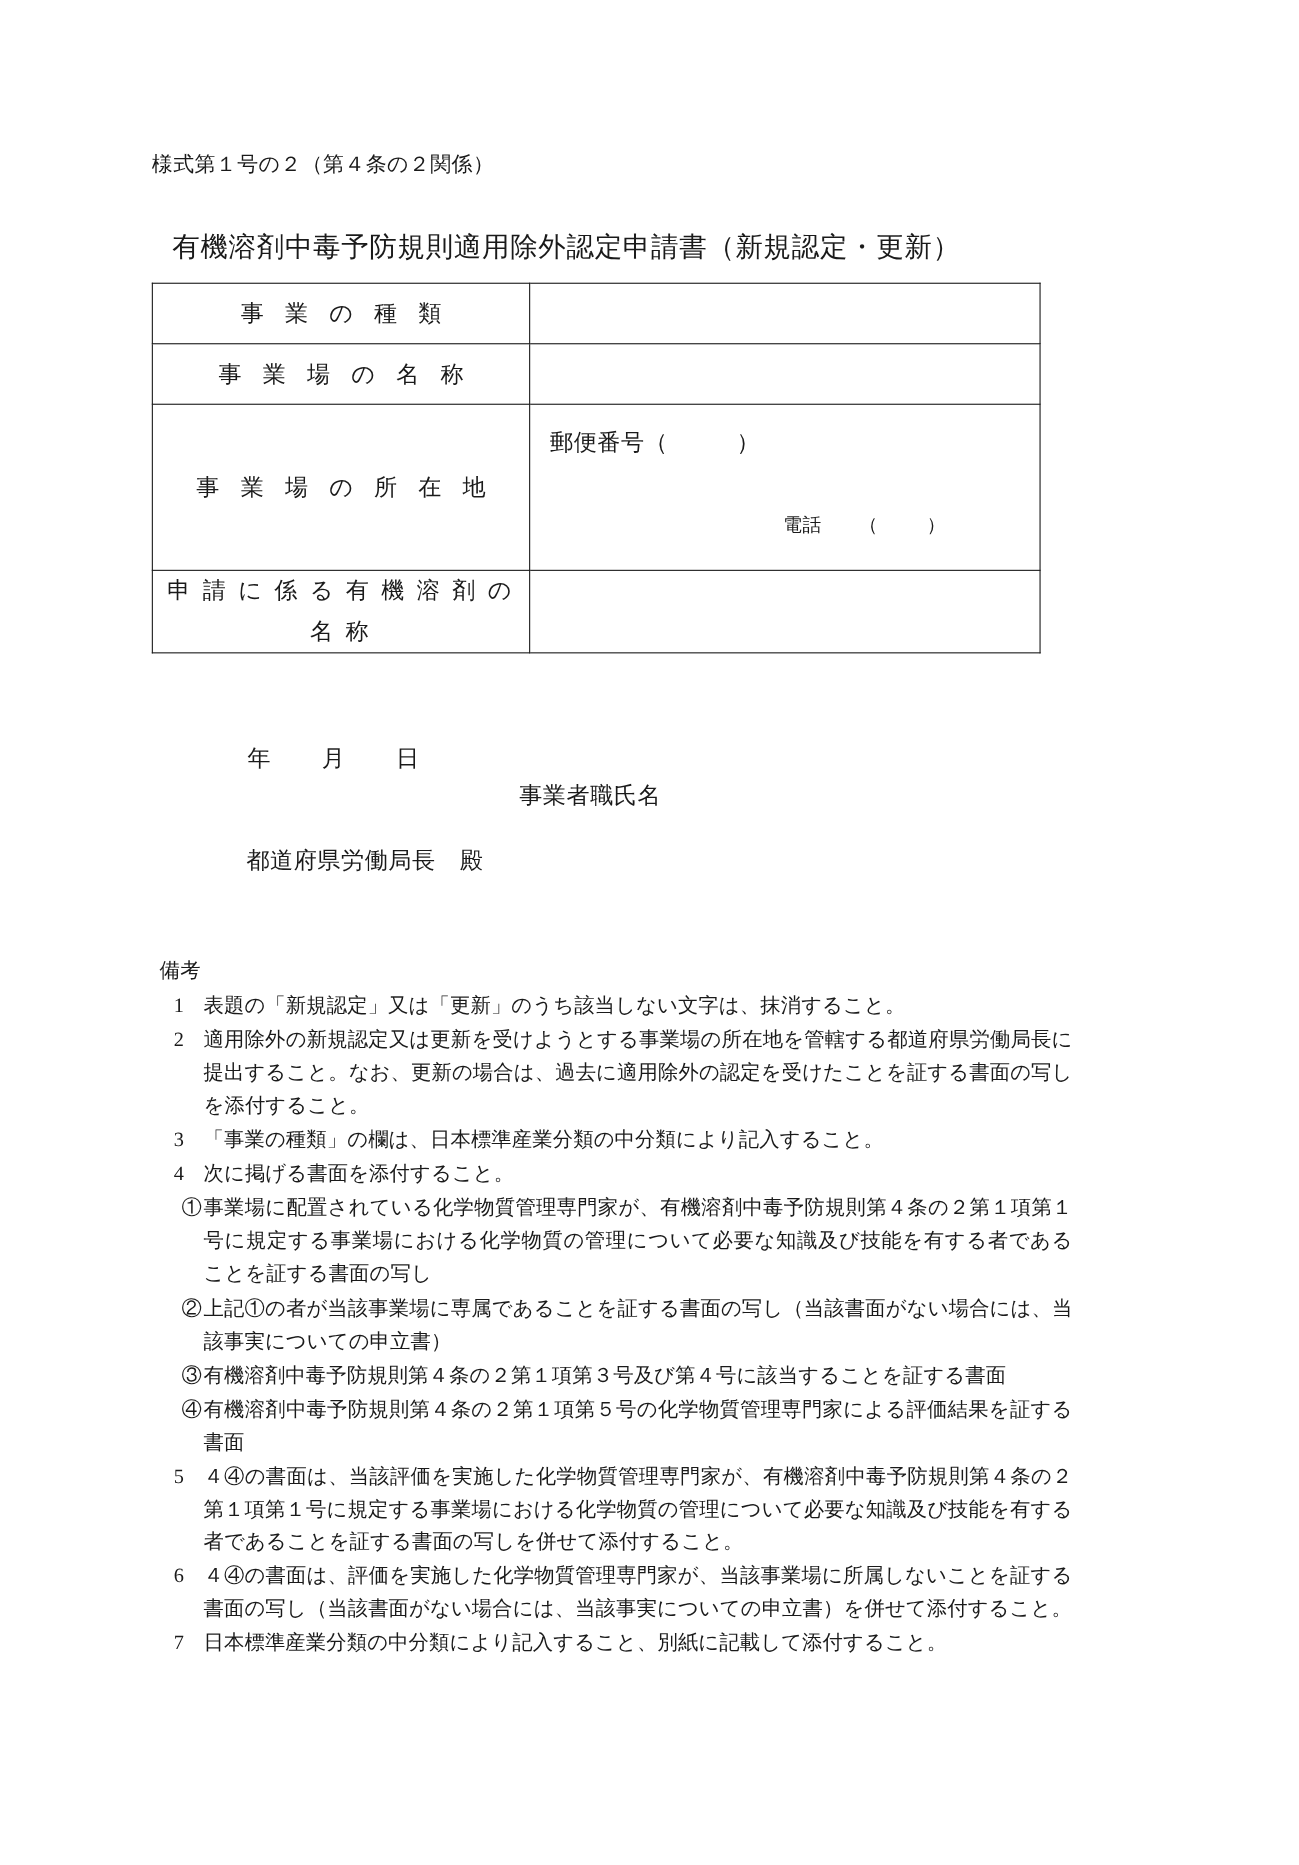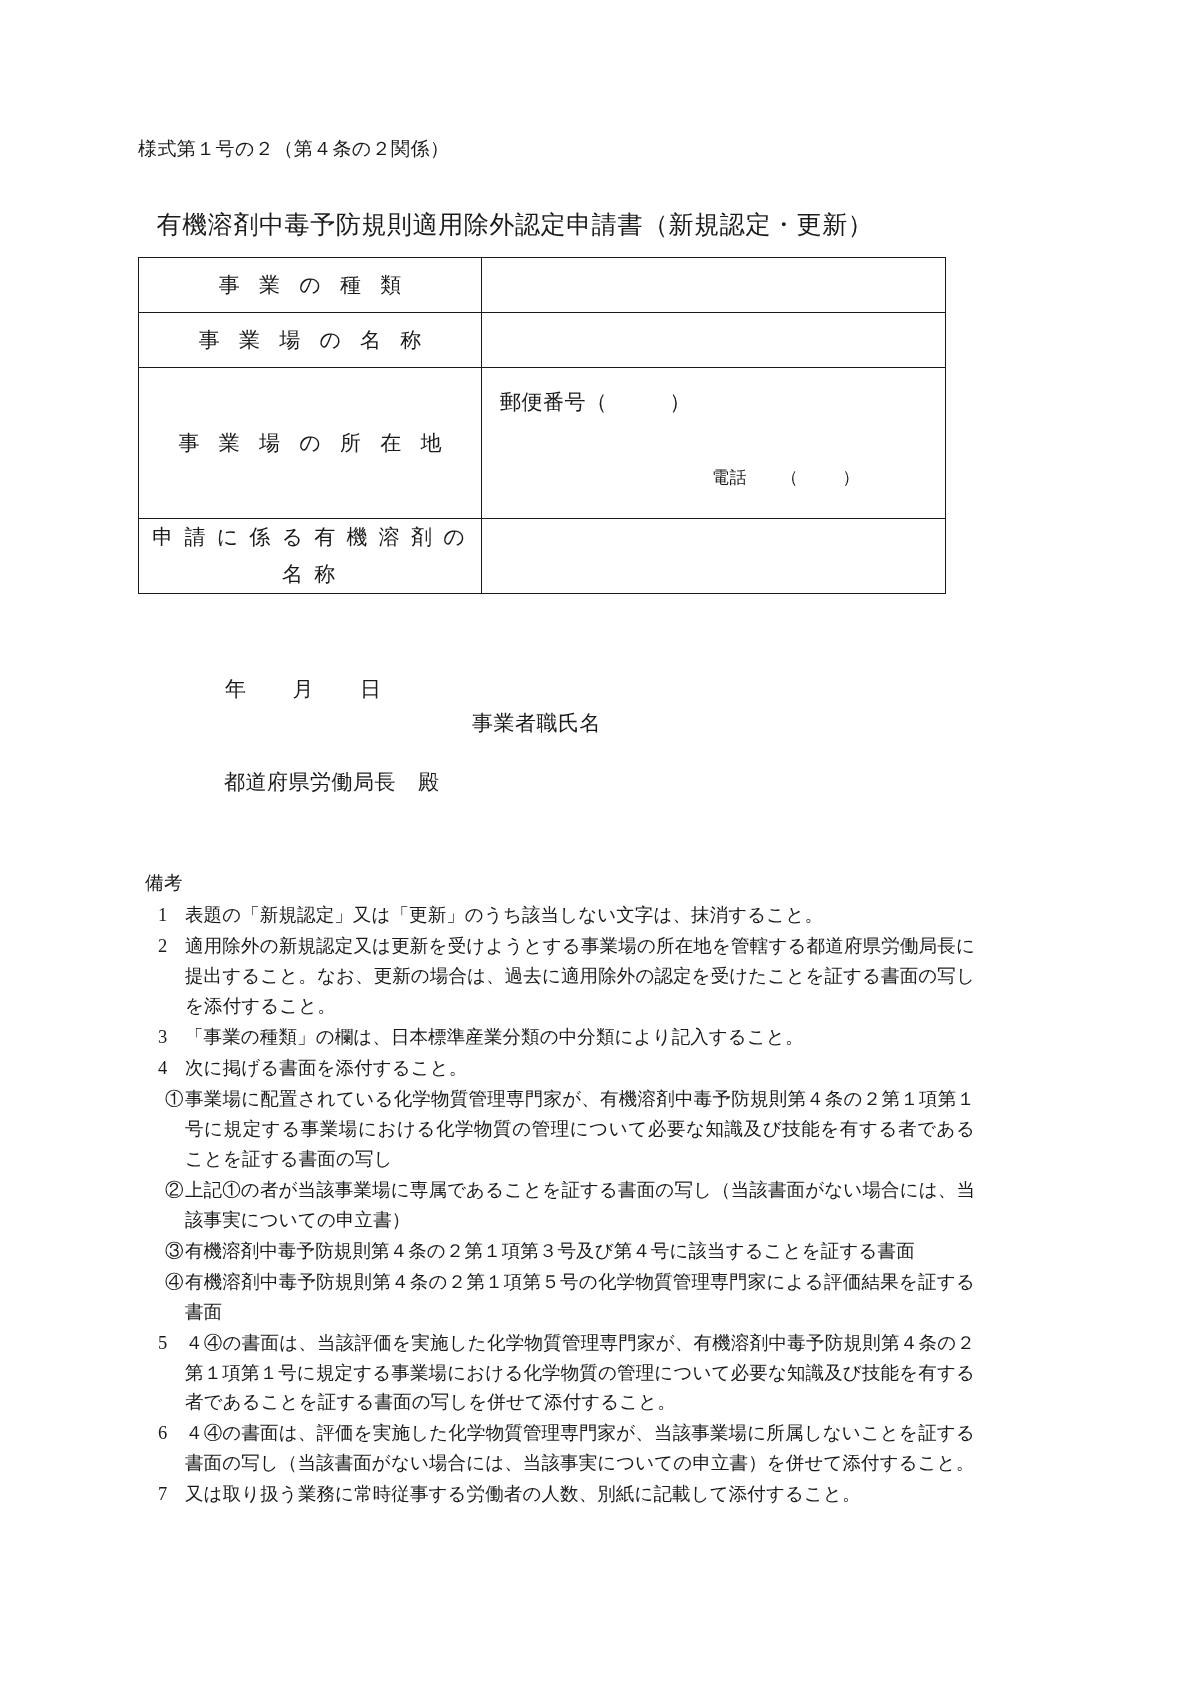--- a/index.html
+++ b/index.html
@@ -290,18 +290,18 @@
         <div class="note-body">４④の書面は、当該評価を実施した化学物質管理専門家が、有機溶剤中毒予防規則第４条の２第１項第１号に規定する事業場における化学物質の管理について必要な知識及び技能を有する者であることを証する書面の写しを併せて添付すること。</div>
       </div>
 
       <div class="note-item">
         <div class="note-num">6</div>
         <div class="note-body">４④の書面は、評価を実施した化学物質管理専門家が、当該事業場に所属しないことを証する書面の写し（当該書面がない場合には、当該事実についての申立書）を併せて添付すること。</div>
       </div>
 
       <div class="note-item">
         <div class="note-num">7</div>
-        <div class="note-body">又は取り扱う業務に常時従事する労働者の人数、別紙に記載して添付すること。</div>
+        <div class="note-body">日本標準産業分類の中分類により記入すること、別紙に記載して添付すること。</div>
       </div>
     </div>
 
   </div>
 </div>
 
 </body></html>

